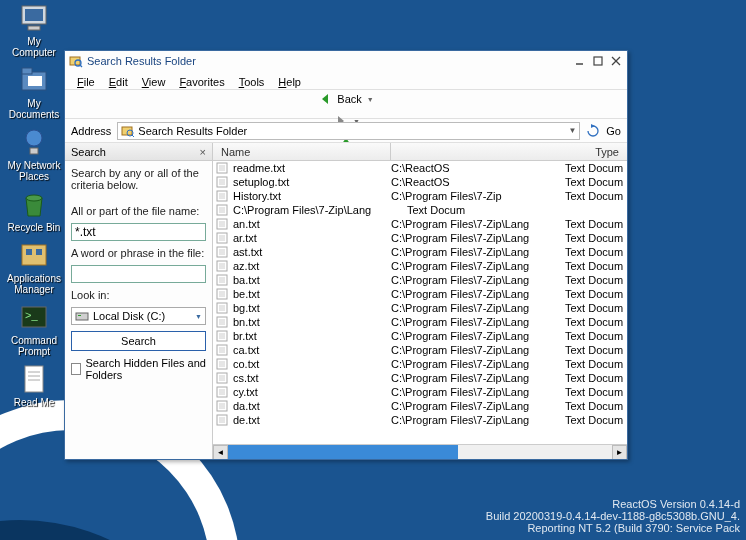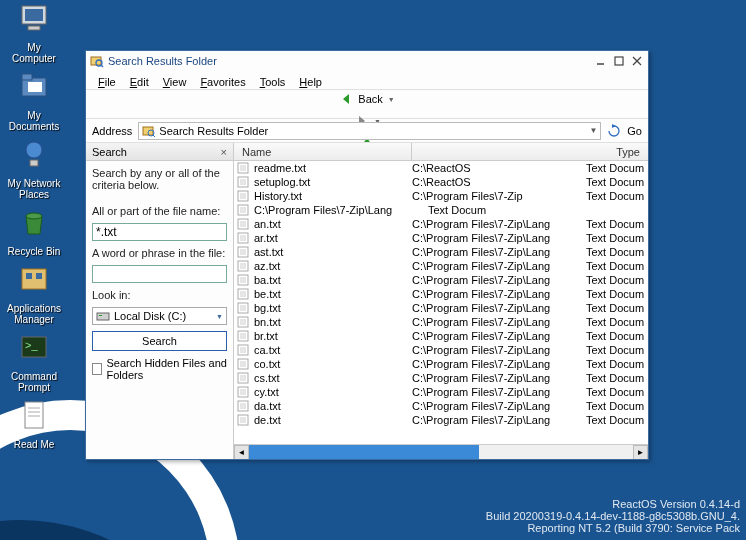--- a/index.html
+++ b/index.html
@@ -7,29 +7,29 @@
 
 
 .waves { position: absolute; left: -60px; bottom: -60px; width: 380px; height: 320px; }
 .wave { position: absolute; border-radius: 50%; }
 .wave1 { width: 340px; height: 340px; left: -40px; bottom: -140px; background: #fff; }
 .wave2 { width: 280px; height: 280px; left: -10px; bottom: -110px; background: #1a5490; }
 .wave3 { width: 360px; height: 300px; left: -100px; bottom: -220px; background: #0a3560; }
 
 
 .desktop-icons { position: absolute; left: 6px; top: 2px; display: flex; flex-direction: column; gap: 6px; }
-.dicon { width: 56px; display: flex; flex-direction: column; align-items: center; gap: 8px; cursor: pointer; }
+.dicon { width: 56px; display: flex; flex-direction: column; align-items: center; gap: 2px; cursor: pointer; }
 .dicon-img { width: 32px; height: 32px; display: flex; align-items: center; justify-content: center; }
 .dicon-label { color: #fff; text-align: center; font-size: 10px; line-height: 11px; text-shadow: 1px 1px 1px #000; white-space: pre-line; }
 
 
 .watermark { position: absolute; right: 6px; bottom: 6px; text-align: right; color: #e0e8f0; font-size: 10px; line-height: 12px; }
 
 
-.window { position: absolute; left: 85px; top: 50px; width: 564px; height: 410px; background: #fdfdfd; border: 1px solid #3a6aa0; box-shadow: 2px 2px 4px rgba(0,0,0,0.3); display: flex; flex-direction: column; }
+.window { position: absolute; left: 64px; top: 50px; width: 564px; height: 410px; background: #fdfdfd; border: 1px solid #3a6aa0; box-shadow: 2px 2px 4px rgba(0,0,0,0.3); display: flex; flex-direction: column; }
 .titlebar { height: 20px; background: #fdfdfd; display: flex; align-items: center; padding: 0 4px; gap: 4px; }
 .titlebar .tb-icon { width: 14px; height: 14px; }
 .titlebar .tb-title { flex: 1; color: #1a4580; font-size: 11px; }
 .winbtn { width: 14px; height: 14px; display: flex; align-items: center; justify-content: center; cursor: pointer; color: #444; }
 
 .menubar { height: 18px; display: flex; align-items: flex-end; padding: 0 6px; gap: 2px; }
 .menuitem { padding: 1px 6px; cursor: pointer; }
 .menuitem u { text-decoration: underline; }
 
 .toolbar { height: 30px; border-top: 1px solid #e0e0e0; border-bottom: 1px solid #e0e0e0; display: flex; align-items: center; padding: 0 6px; gap: 4px; flex-direction: column; }

